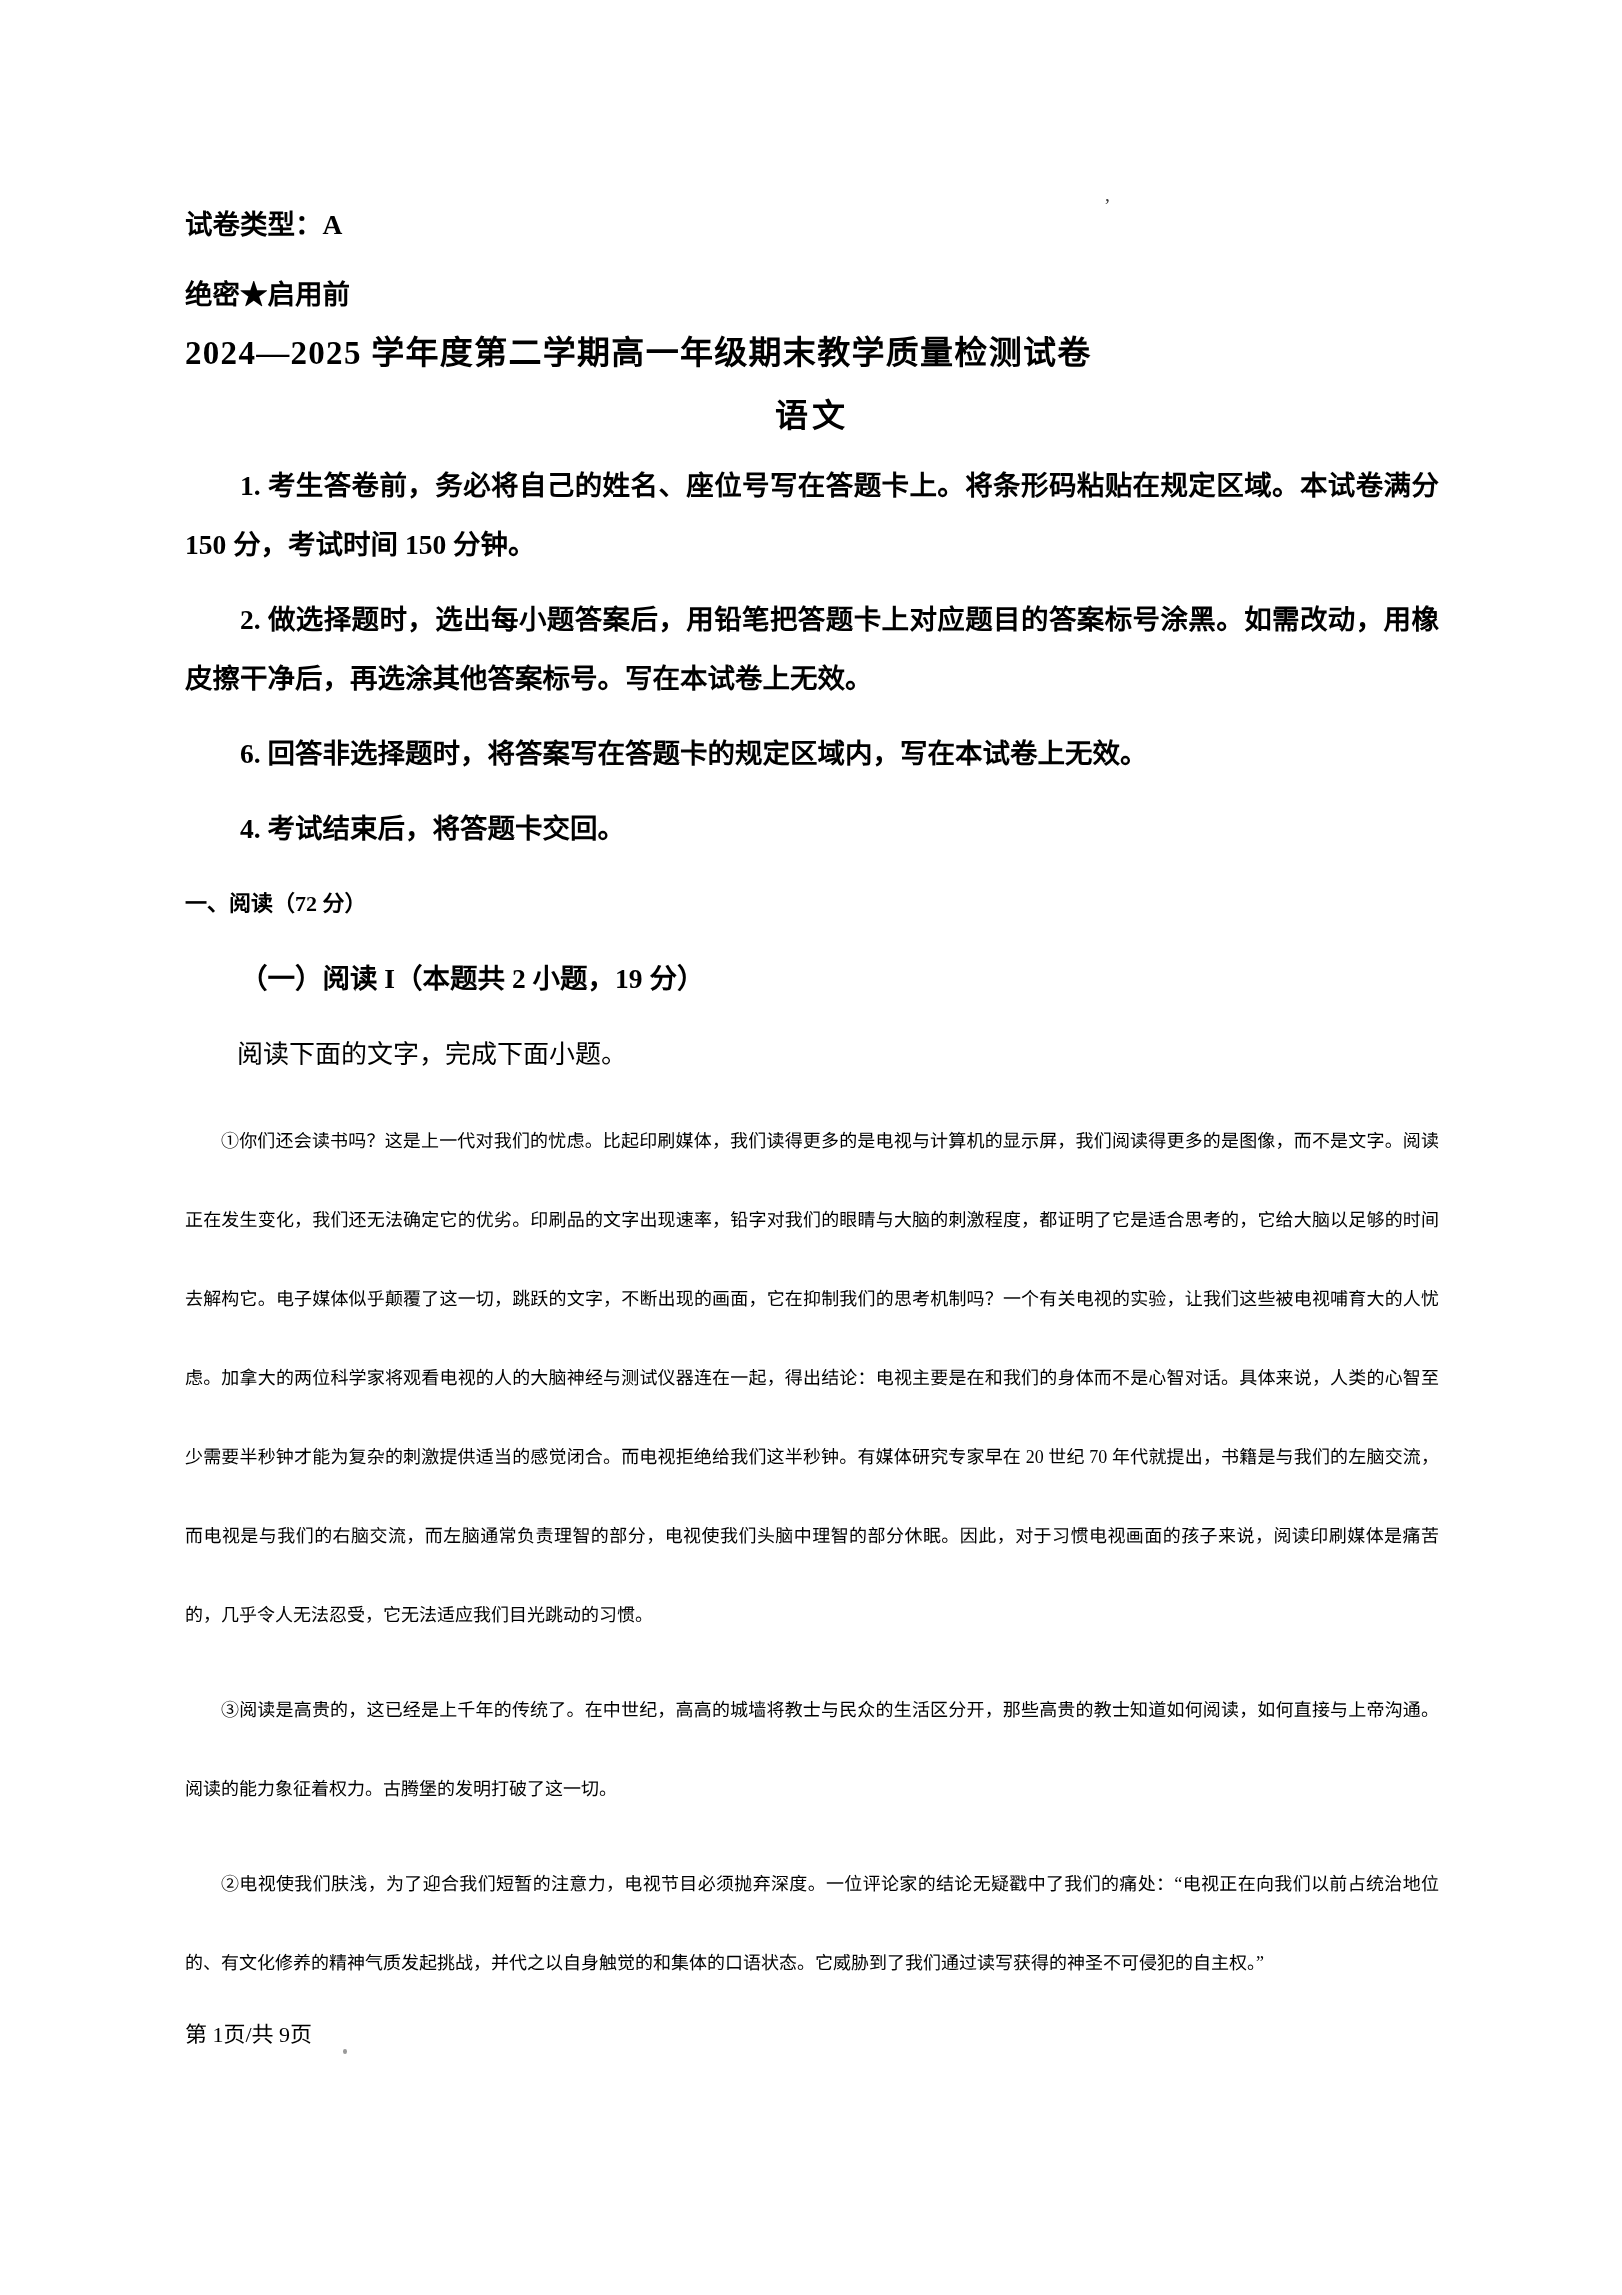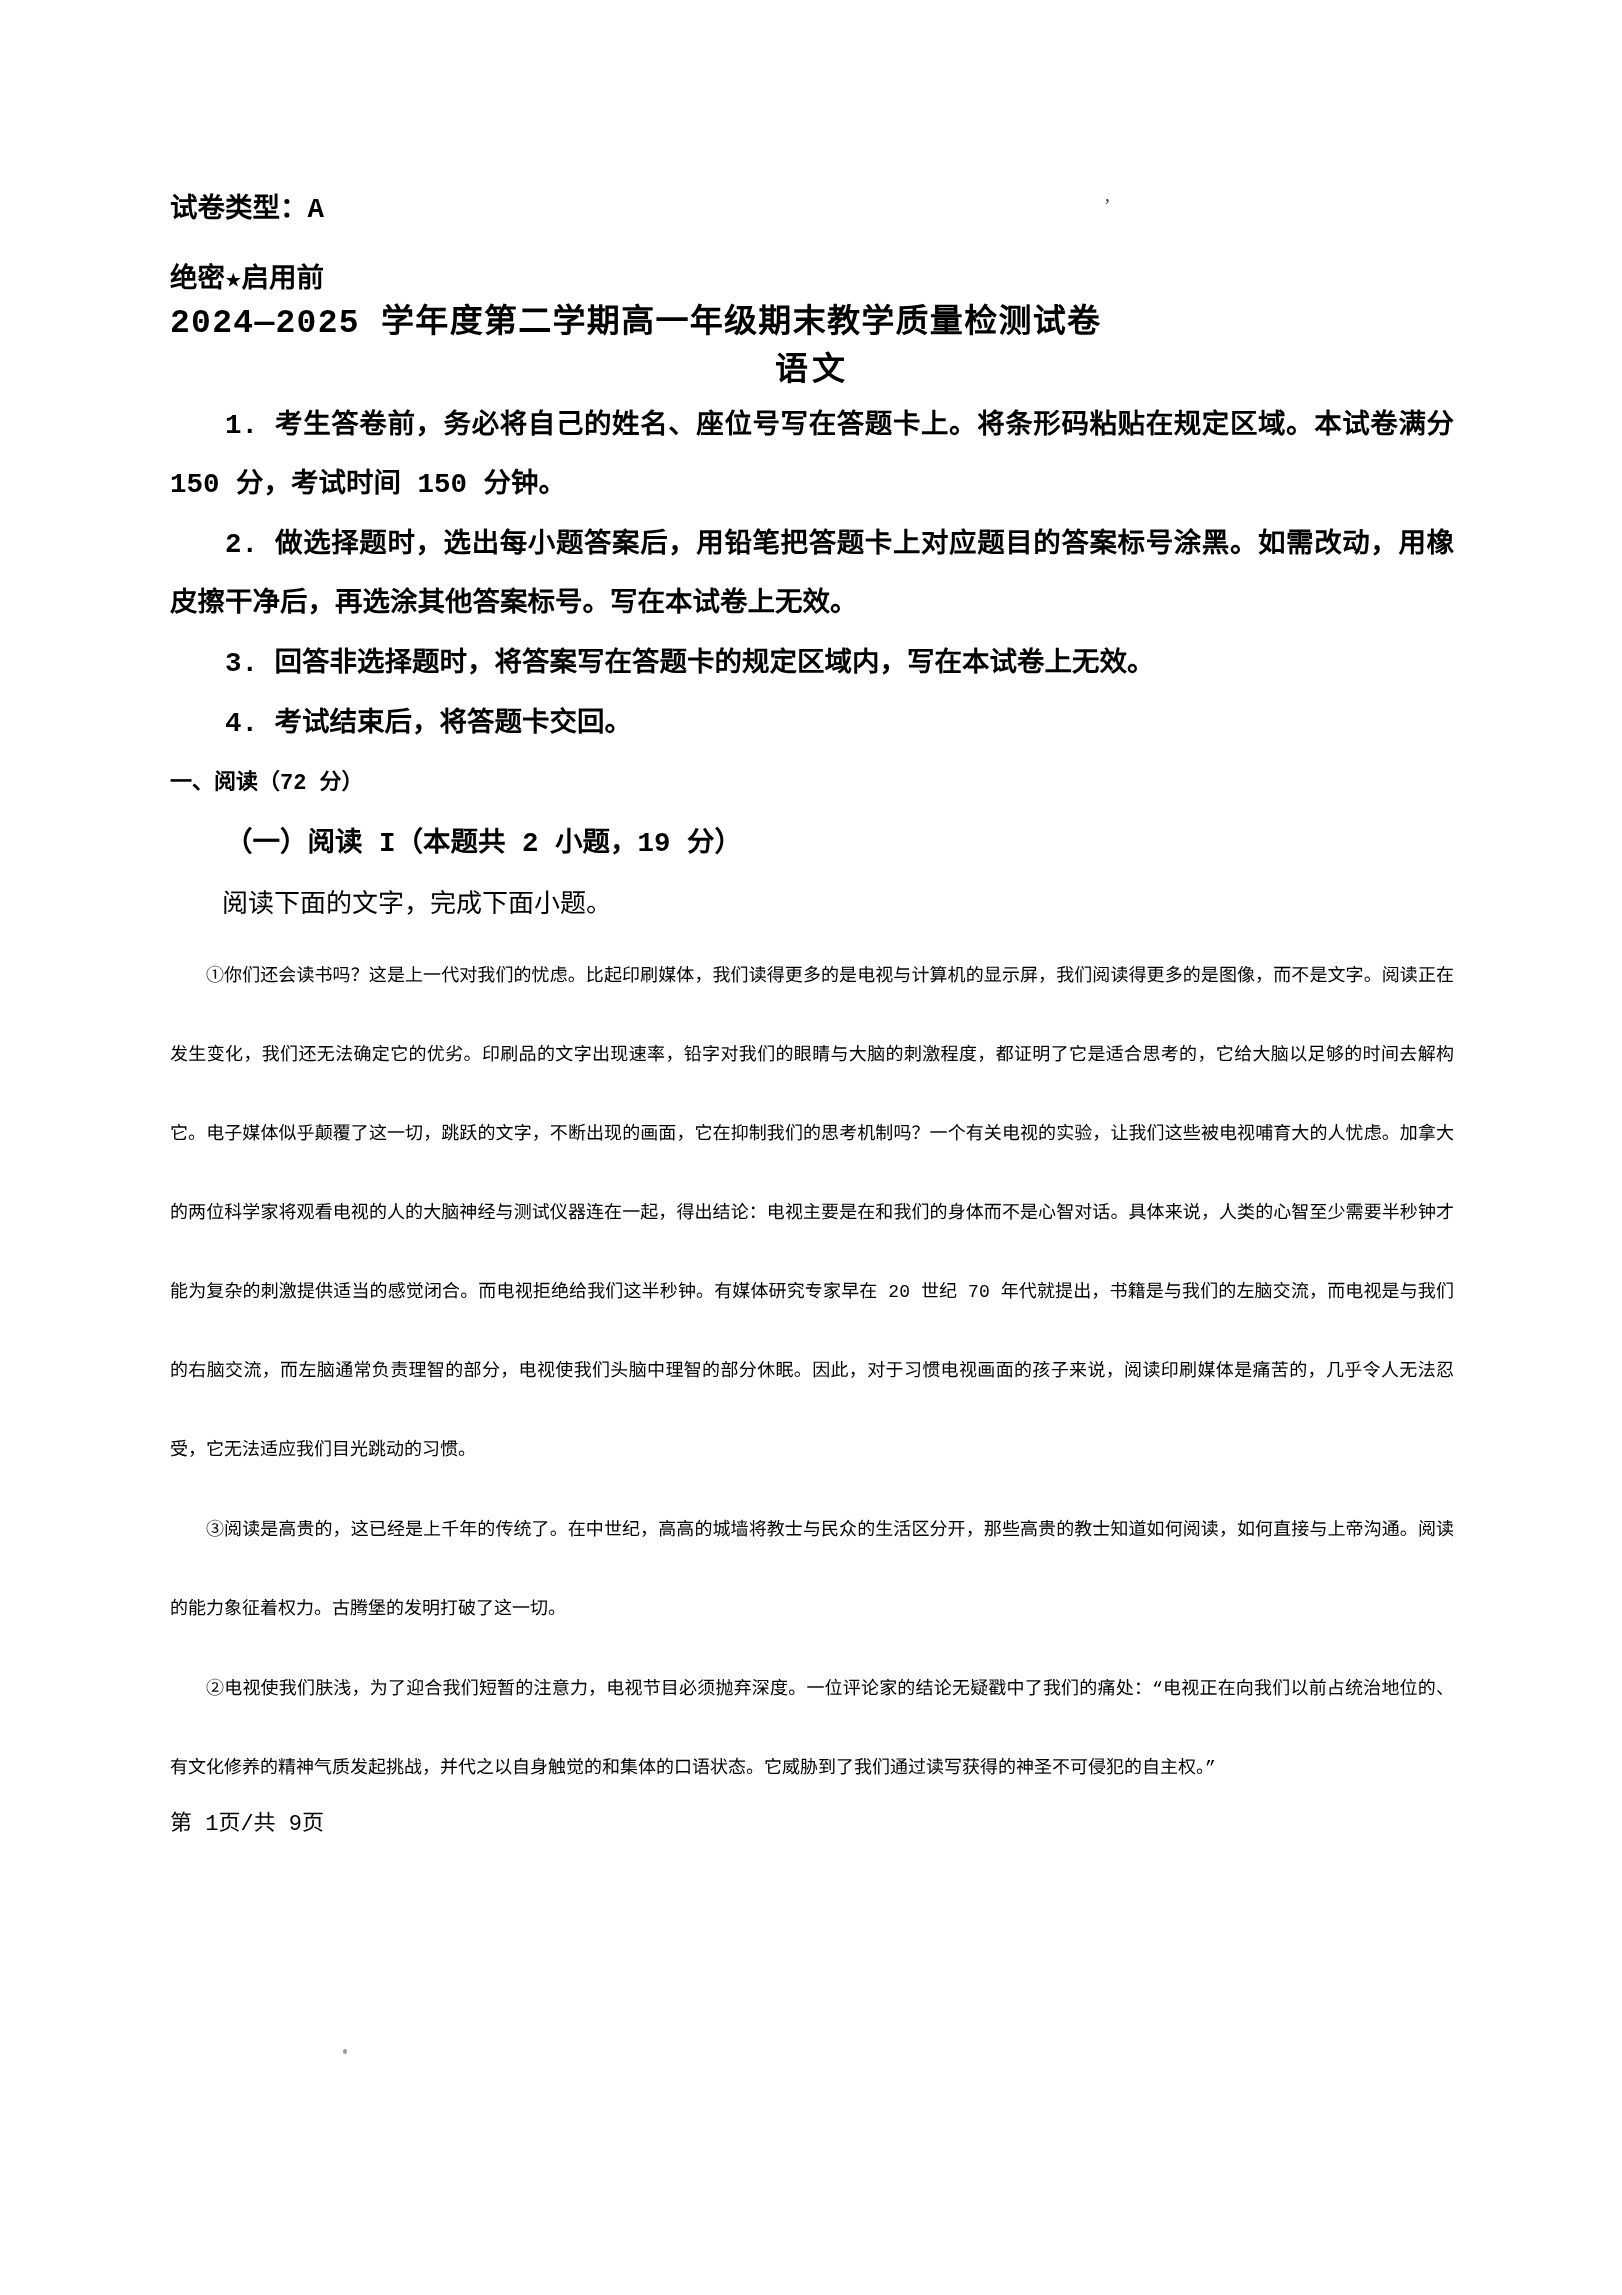--- a/index.html
+++ b/index.html
@@ -12,23 +12,22 @@
     width: 1623px;
     height: 2295px;
     background: #ffffff;
     color: #000000;
     box-sizing: border-box;
     padding: 189px 168px 0 169px;
     font-family: "Liberation Serif", "DejaVu Serif", serif;
     overflow: hidden;
   }
   .page p, .page h1, .page h2 {
-    margin: 1px;
+    margin: 16px;
     padding: 0;
-    font-family: Liberation Mono, monospace;
   }
   .kicker {
     font-size: 27.5px;
     font-weight: bold;
     line-height: 39px;
   }
   .kicker.second {
     margin-top: 31px;
   }
   .doc-title {
@@ -113,21 +112,21 @@
 <div class="page">
 
   <p class="kicker">试卷类型：A</p>
   <p class="kicker second">绝密★启用前</p>
 
   <h1 class="doc-title">2024—2025 学年度第二学期高一年级期末教学质量检测试卷</h1>
   <h2 class="doc-subject">语文</h2>
 
   <p class="note-item">1. 考生答卷前，务必将自己的姓名、座位号写在答题卡上。将条形码粘贴在规定区域。本试卷满分 150 分，考试时间 150 分钟。</p>
   <p class="note-item">2. 做选择题时，选出每小题答案后，用铅笔把答题卡上对应题目的答案标号涂黑。如需改动，用橡皮擦干净后，再选涂其他答案标号。写在本试卷上无效。</p>
-  <p class="note-item">3. 回答非选择题时，将答案写在答题卡的规定区域内，写在本试卷上无效。</p>
+  <p class="note-item">6. 回答非选择题时，将答案写在答题卡的规定区域内，写在本试卷上无效。</p>
   <p class="note-item">4. 考试结束后，将答题卡交回。</p>
 
   <p class="section-heading">一、阅读（72 分）</p>
   <p class="subsection-heading">（一）阅读 I（本题共 2 小题，19 分）</p>
   <p class="instruction">阅读下面的文字，完成下面小题。</p>
 
   <div class="passage">
     <p>①你们还会读书吗？这是上一代对我们的忧虑。比起印刷媒体，我们读得更多的是电视与计算机的显示屏，我们阅读得更多的是图像，而不是文字。阅读正在发生变化，我们还无法确定它的优劣。印刷品的文字出现速率，铅字对我们的眼睛与大脑的刺激程度，都证明了它是适合思考的，它给大脑以足够的时间去解构它。电子媒体似乎颠覆了这一切，跳跃的文字，不断出现的画面，它在抑制我们的思考机制吗？一个有关电视的实验，让我们这些被电视哺育大的人忧虑。加拿大的两位科学家将观看电视的人的大脑神经与测试仪器连在一起，得出结论：电视主要是在和我们的身体而不是心智对话。具体来说，人类的心智至少需要半秒钟才能为复杂的刺激提供适当的感觉闭合。而电视拒绝给我们这半秒钟。有媒体研究专家早在 20 世纪 70 年代就提出，书籍是与我们的左脑交流，而电视是与我们的右脑交流，而左脑通常负责理智的部分，电视使我们头脑中理智的部分休眠。因此，对于习惯电视画面的孩子来说，阅读印刷媒体是痛苦的，几乎令人无法忍受，它无法适应我们目光跳动的习惯。</p>
     <p>③阅读是高贵的，这已经是上千年的传统了。在中世纪，高高的城墙将教士与民众的生活区分开，那些高贵的教士知道如何阅读，如何直接与上帝沟通。阅读的能力象征着权力。古腾堡的发明打破了这一切。</p>
     <p>②电视使我们肤浅，为了迎合我们短暂的注意力，电视节目必须抛弃深度。一位评论家的结论无疑戳中了我们的痛处：“电视正在向我们以前占统治地位的、有文化修养的精神气质发起挑战，并代之以自身触觉的和集体的口语状态。它威胁到了我们通过读写获得的神圣不可侵犯的自主权。”</p>

